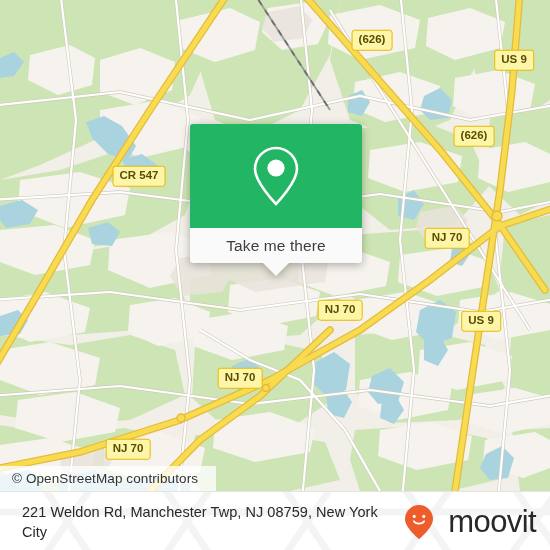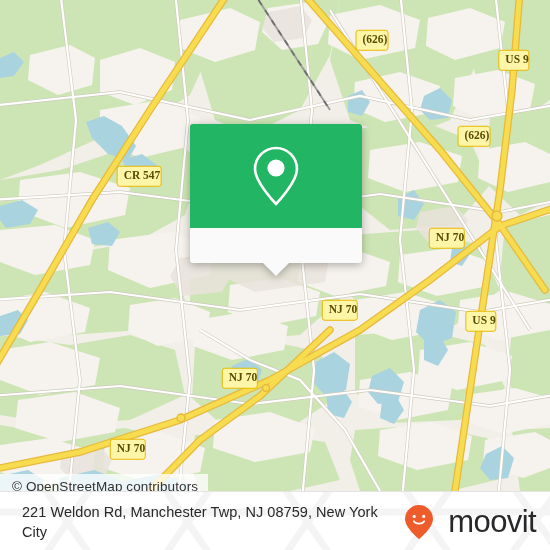--- a/index.html
+++ b/index.html
@@ -30,47 +30,46 @@
     background: #f2efe9;
   }
   #map-svg { position:absolute; left:0; top:0; }
 
   
   #osm-attribution {
     position: absolute;
     left: 0;
     top: 466px;
     height: 25px;
-    padding: 0 10px 0 12px;
+    padding: 0 18px 0 12px;
     display: flex;
     align-items: center;
     background: rgba(255,255,255,0.78);
     font-size: 13.5px;
     color: #333333;
     letter-spacing: 0.1px;
     white-space: nowrap;
     z-index: 40;
-    margin-top: 8px;
   }
 
   
   .shield {
     position: absolute;
     transform: translate(-50%, -50%);
     background: #fdf6a8;
     border: 1.6px solid #e8b800;
     border-radius: 3px;
     color: #5a4c00;
     font-size: 11.5px;
     font-weight: bold;
     line-height: 1;
-    padding: 3px 0 4px 6px;
+    padding: 3px 6px 4px 6px;
     white-space: nowrap;
     z-index: 20;
-    font-family: Liberation Serif, serif;
+    font-family: Liberation Sans, sans-serif;
   }
 
   
   #popup-card {
     position: absolute;
     left: 190px;
     top: 124px;
     width: 172px;
     z-index: 50;
     filter: drop-shadow(0 2px 4px rgba(0,0,0,0.30));
@@ -338,20 +337,21 @@
     <div class="shield" style="left:128px; top:449px;">NJ 70</div>
 
     <div id="popup-card">
       <div id="popup-green">
         <svg width="56" height="66" viewBox="0 0 56 66">
           <path d="M28 5 C16.4 5 7 14.4 7 26 C7 39.5 28 61 28 61 C28 61 49 39.5 49 26 C49 14.4 39.6 5 28 5 Z" fill="none" stroke="#ffffff" stroke-width="2.6"></path>
           <circle cx="28" cy="25" r="8.6" fill="#ffffff"></circle>
         </svg>
       </div>
       <div id="popup-white">
+        <span id="popup-label">Take me there</span>
         <div id="popup-tail"></div>
       </div>
     </div>
 
     <div id="osm-attribution">© OpenStreetMap contributors</div>
   </div>
 
   <div id="footer">
     <svg id="footer-watermark" width="550" height="59" viewBox="0 0 550 59">
       <g stroke="#f4f4f5" stroke-width="7" fill="none">

